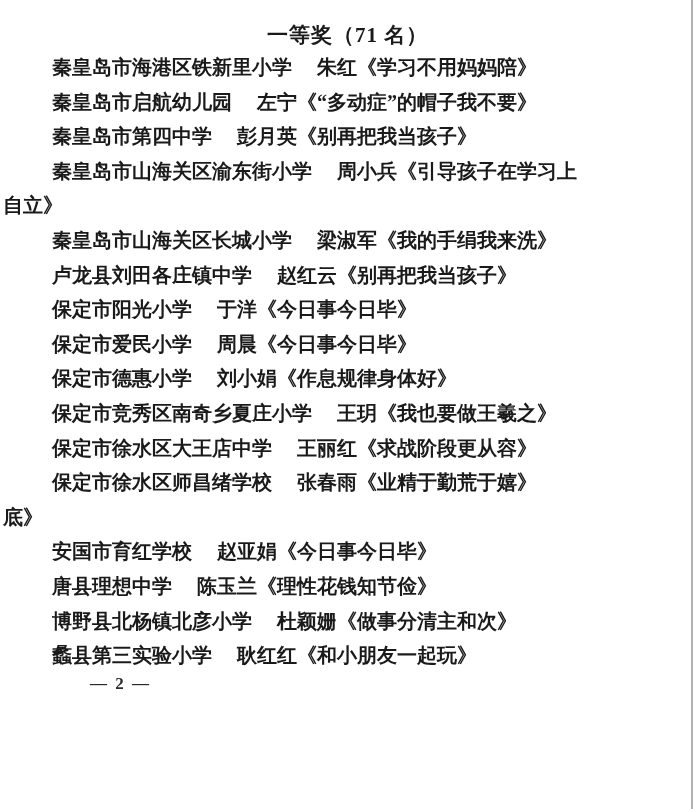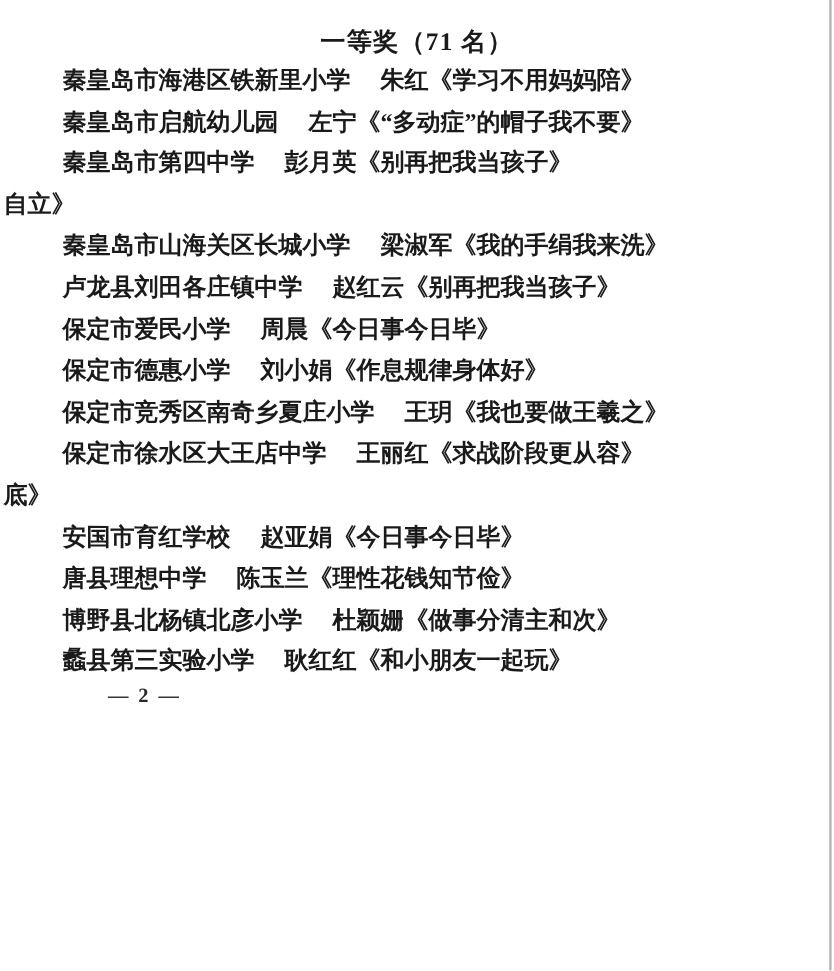--- a/index.html
+++ b/index.html
@@ -68,38 +68,47 @@
 
   <div class="line entry">
     <span class="school">秦皇岛市海港区铁新里小学</span><span class="winner">朱红《学习不用妈妈陪》</span>
   </div>
   <div class="line entry">
     <span class="school">秦皇岛市启航幼儿园</span><span class="winner">左宁《“多动症”的帽子我不要》</span>
   </div>
   <div class="line entry">
     <span class="school">秦皇岛市第四中学</span><span class="winner">彭月英《别再把我当孩子》</span>
   </div>
+  <div class="line entry">
+    <span class="school">秦皇岛市山海关区渝东街小学</span><span class="winner">周小兵《引导孩子在学习上</span>
+  </div>
   <div class="line cont">自立》</div>
   <div class="line entry">
     <span class="school">秦皇岛市山海关区长城小学</span><span class="winner">梁淑军《我的手绢我来洗》</span>
   </div>
   <div class="line entry">
     <span class="school">卢龙县刘田各庄镇中学</span><span class="winner">赵红云《别再把我当孩子》</span>
+  </div>
+  <div class="line entry">
+    <span class="school">保定市阳光小学</span><span class="winner">于洋《今日事今日毕》</span>
   </div>
   <div class="line entry">
     <span class="school">保定市爱民小学</span><span class="winner">周晨《今日事今日毕》</span>
   </div>
   <div class="line entry">
     <span class="school">保定市德惠小学</span><span class="winner">刘小娟《作息规律身体好》</span>
   </div>
   <div class="line entry">
     <span class="school">保定市竞秀区南奇乡夏庄小学</span><span class="winner">王玥《我也要做王羲之》</span>
   </div>
   <div class="line entry">
     <span class="school">保定市徐水区大王店中学</span><span class="winner">王丽红《求战阶段更从容》</span>
+  </div>
+  <div class="line entry">
+    <span class="school">保定市徐水区师昌绪学校</span><span class="winner">张春雨《业精于勤荒于嬉》</span>
   </div>
   <div class="line cont">底》</div>
   <div class="line entry">
     <span class="school">安国市育红学校</span><span class="winner">赵亚娟《今日事今日毕》</span>
   </div>
   <div class="line entry">
     <span class="school">唐县理想中学</span><span class="winner">陈玉兰《理性花钱知节俭》</span>
   </div>
   <div class="line entry">
     <span class="school">博野县北杨镇北彦小学</span><span class="winner">杜颖姗《做事分清主和次》</span>

